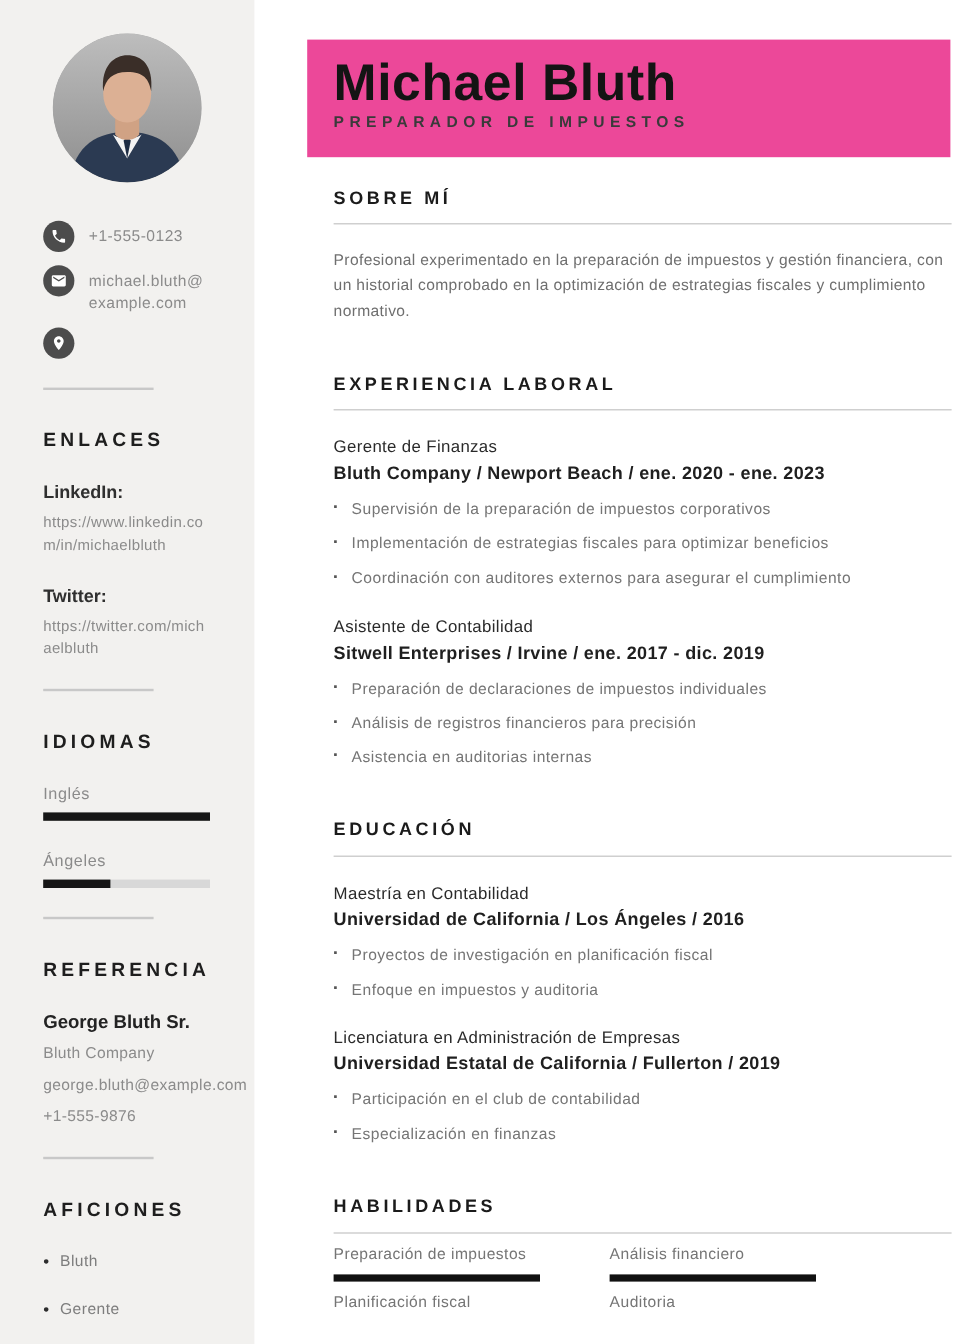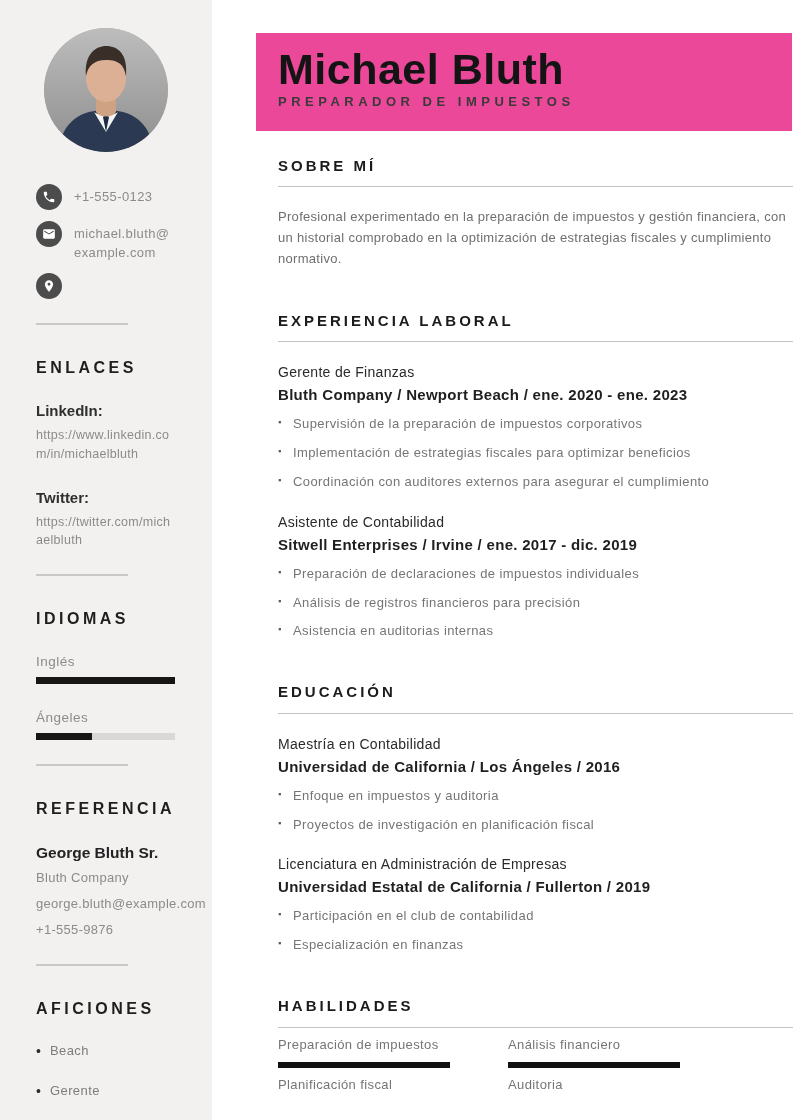--- a/index.html
+++ b/index.html
@@ -186,21 +186,21 @@
     <h2 class="sheading">REFERENCIA</h2>
     <div class="ref-name">George Bluth Sr.</div>
     <div class="ref-line">Bluth Company</div>
     <div class="ref-line">george.bluth@example.com</div>
     <div class="ref-line">+1-555-9876</div>
 
     <hr class="sdivider">
 
     <h2 class="sheading">AFICIONES</h2>
     <ul class="hobby-list">
-      <li>Beach</li>
+      <li>Bluth</li>
       <li>Gerente</li>
 
     </ul>
   </aside>
 
   <main class="main">
 
     <header class="band">
       <h1 class="name">Michael Bluth</h1>
       <div class="subtitle">PREPARADOR DE IMPUESTOS</div>
@@ -240,22 +240,22 @@
       </section>
 
       <section class="sec">
         <h2 class="mheading">EDUCACIÓN</h2>
         <hr class="rule">
 
         <div class="entry">
           <div class="entry-title">Maestría en Contabilidad</div>
           <div class="entry-meta">Universidad de California / Los Ángeles / 2016</div>
           <ul class="blist">
+            <li>Proyectos de investigación en planificación fiscal</li>
             <li>Enfoque en impuestos y auditoria</li>
-            <li>Proyectos de investigación en planificación fiscal</li>
           </ul>
         </div>
 
         <div class="entry">
           <div class="entry-title">Licenciatura en Administración de Empresas</div>
           <div class="entry-meta">Universidad Estatal de California / Fullerton / 2019</div>
           <ul class="blist">
             <li>Participación en el club de contabilidad</li>
             <li>Especialización en finanzas</li>
           </ul>

